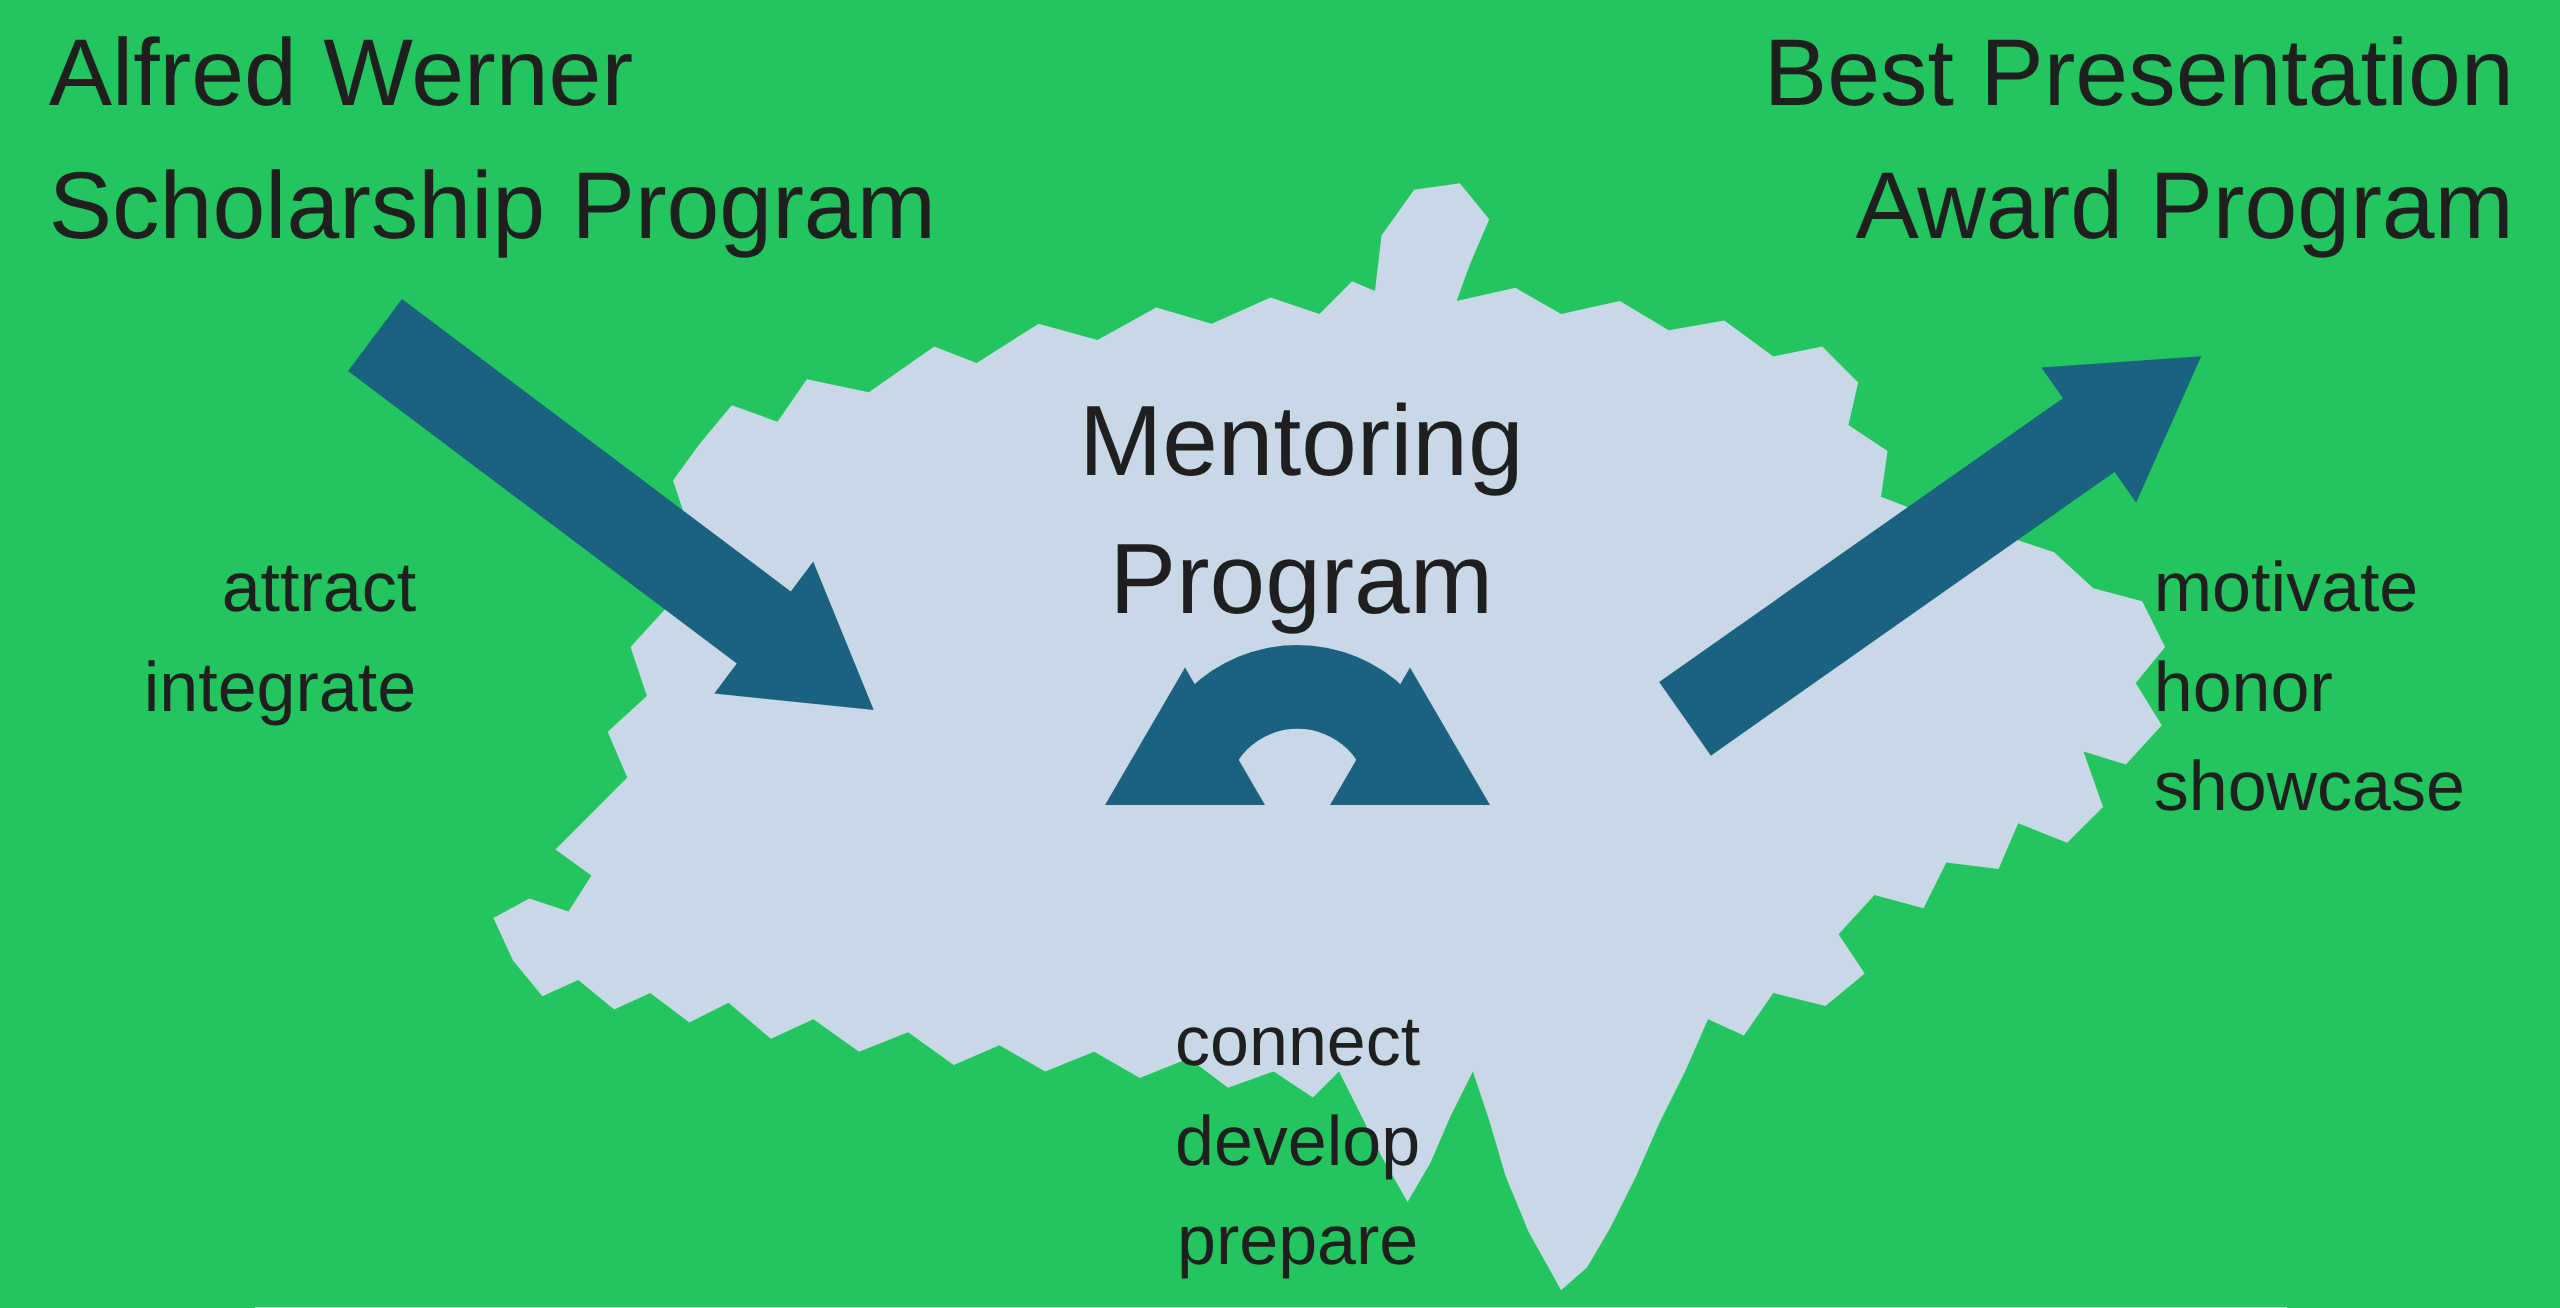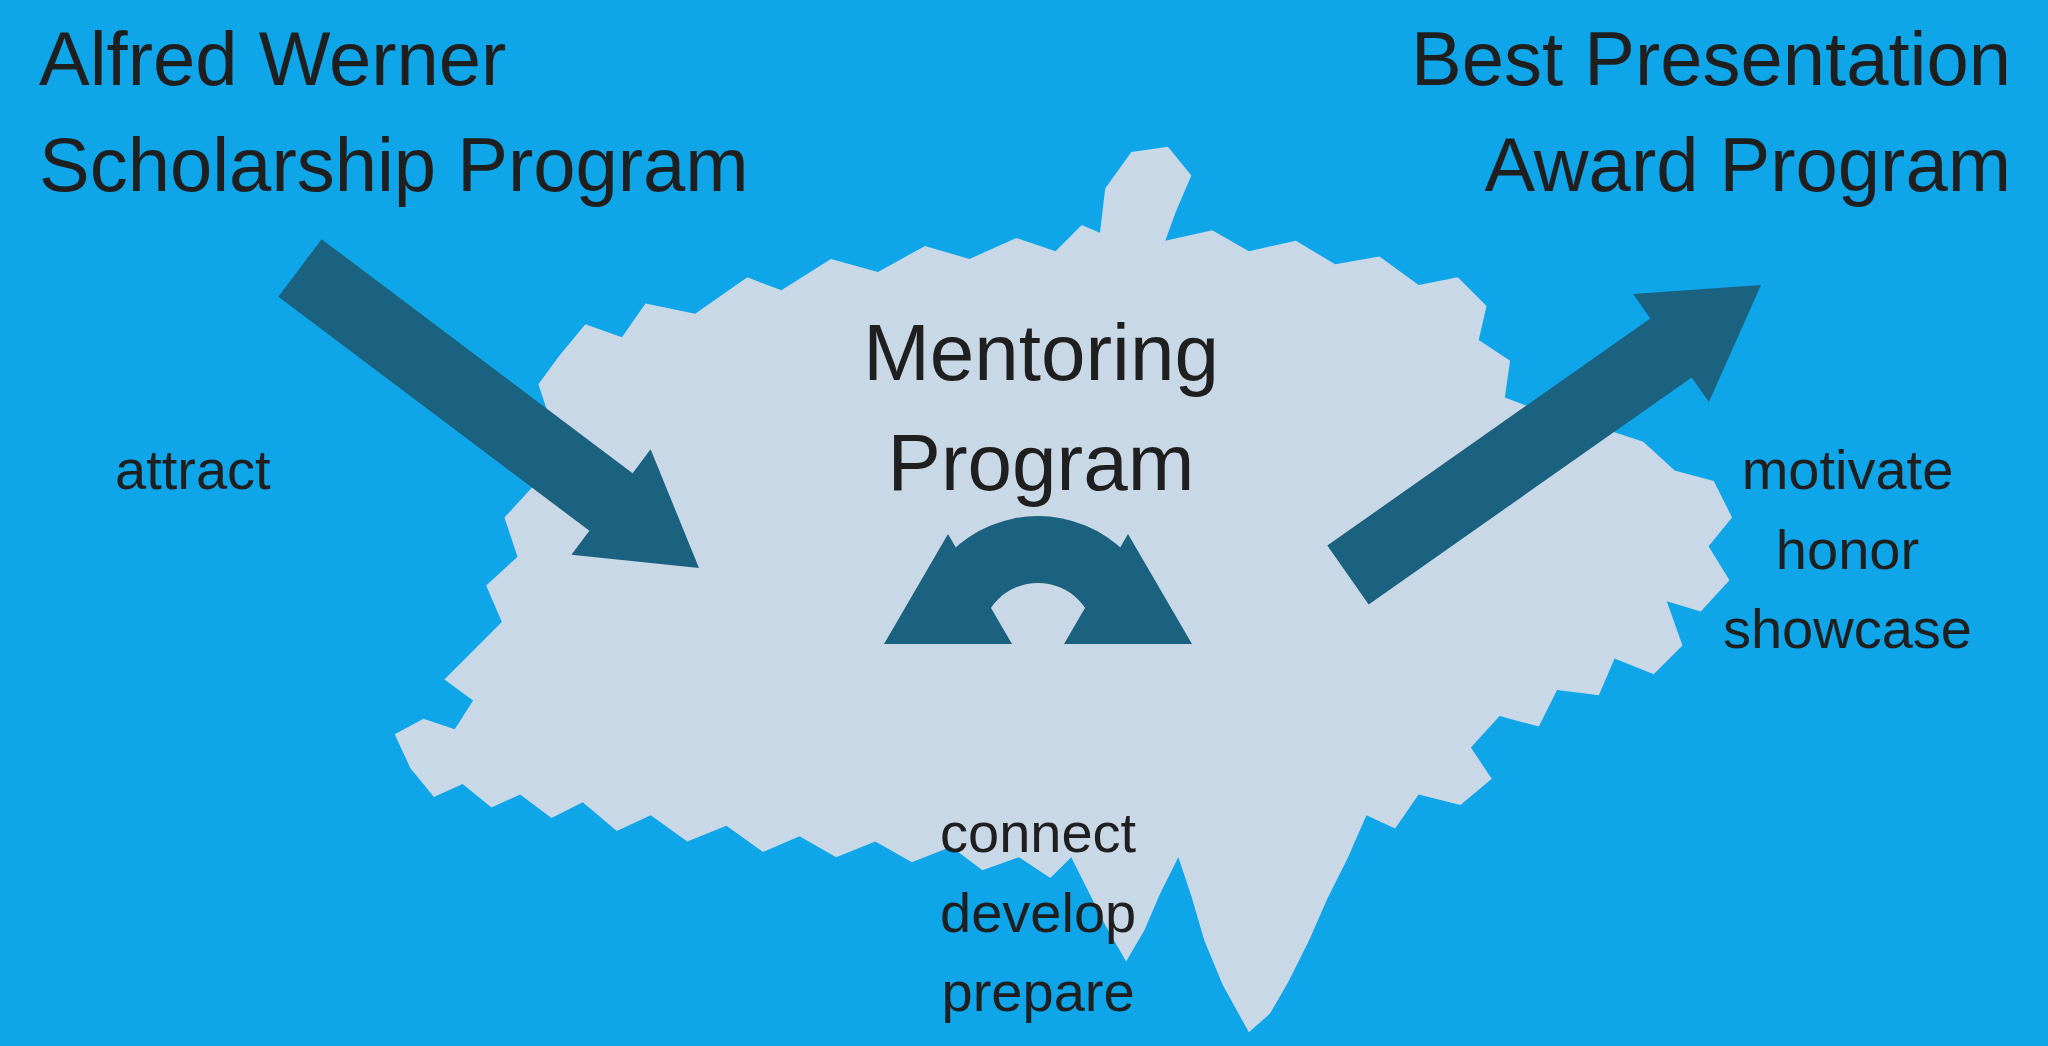--- a/index.html
+++ b/index.html
@@ -4,21 +4,21 @@
 <style>
   html, body {
     margin: 0;
     padding: 0;
     background: #ffffff;
   }
   .canvas {
     position: relative;
     width: 2048px;
     height: 1046px;
-    background: #0ea5e9;
+    background: #22c55e;
     overflow: hidden;
     font-family: "Liberation Sans", sans-serif;
     color: #1f1f1f;
   }
   svg.layer {
     position: absolute;
     left: 0;
     top: 0;
     width: 2048px;
     height: 1046px;
@@ -44,21 +44,21 @@
     white-space: nowrap;
   }
   .label-list {
     position: absolute;
     font-size: 56px;
     line-height: 1.42;
     font-weight: 400;
     white-space: nowrap;
   }
   .labels-left   { left: 115px;  top: 430px; text-align: right; }
-  .labels-right  { right: 76px;  top: 430px; text-align: center; }
+  .labels-right  { right: 76px;  top: 430px; text-align: left; }
   .labels-bottom { left: 940px;  top: 793px; text-align: center; }
 </style>
 </head>
 <body>
 
 <div class="canvas">
 
   <svg class="layer" viewBox="0 0 2048 1046" xmlns="http://www.w3.org/2000/svg">
 
     <g transform="translate(366,131) scale(1.306)">
@@ -102,20 +102,21 @@
     <div>Award Program</div>
   </div>
 
   <div class="title-center">
     <div>Mentoring</div>
     <div>Program</div>
   </div>
 
   <div class="label-list labels-left">
     <div>attract</div>
+    <div>integrate</div>
   </div>
 
   <div class="label-list labels-right">
     <div>motivate</div>
     <div>honor</div>
     <div>showcase</div>
   </div>
 
   <div class="label-list labels-bottom">
     <div>connect</div>

